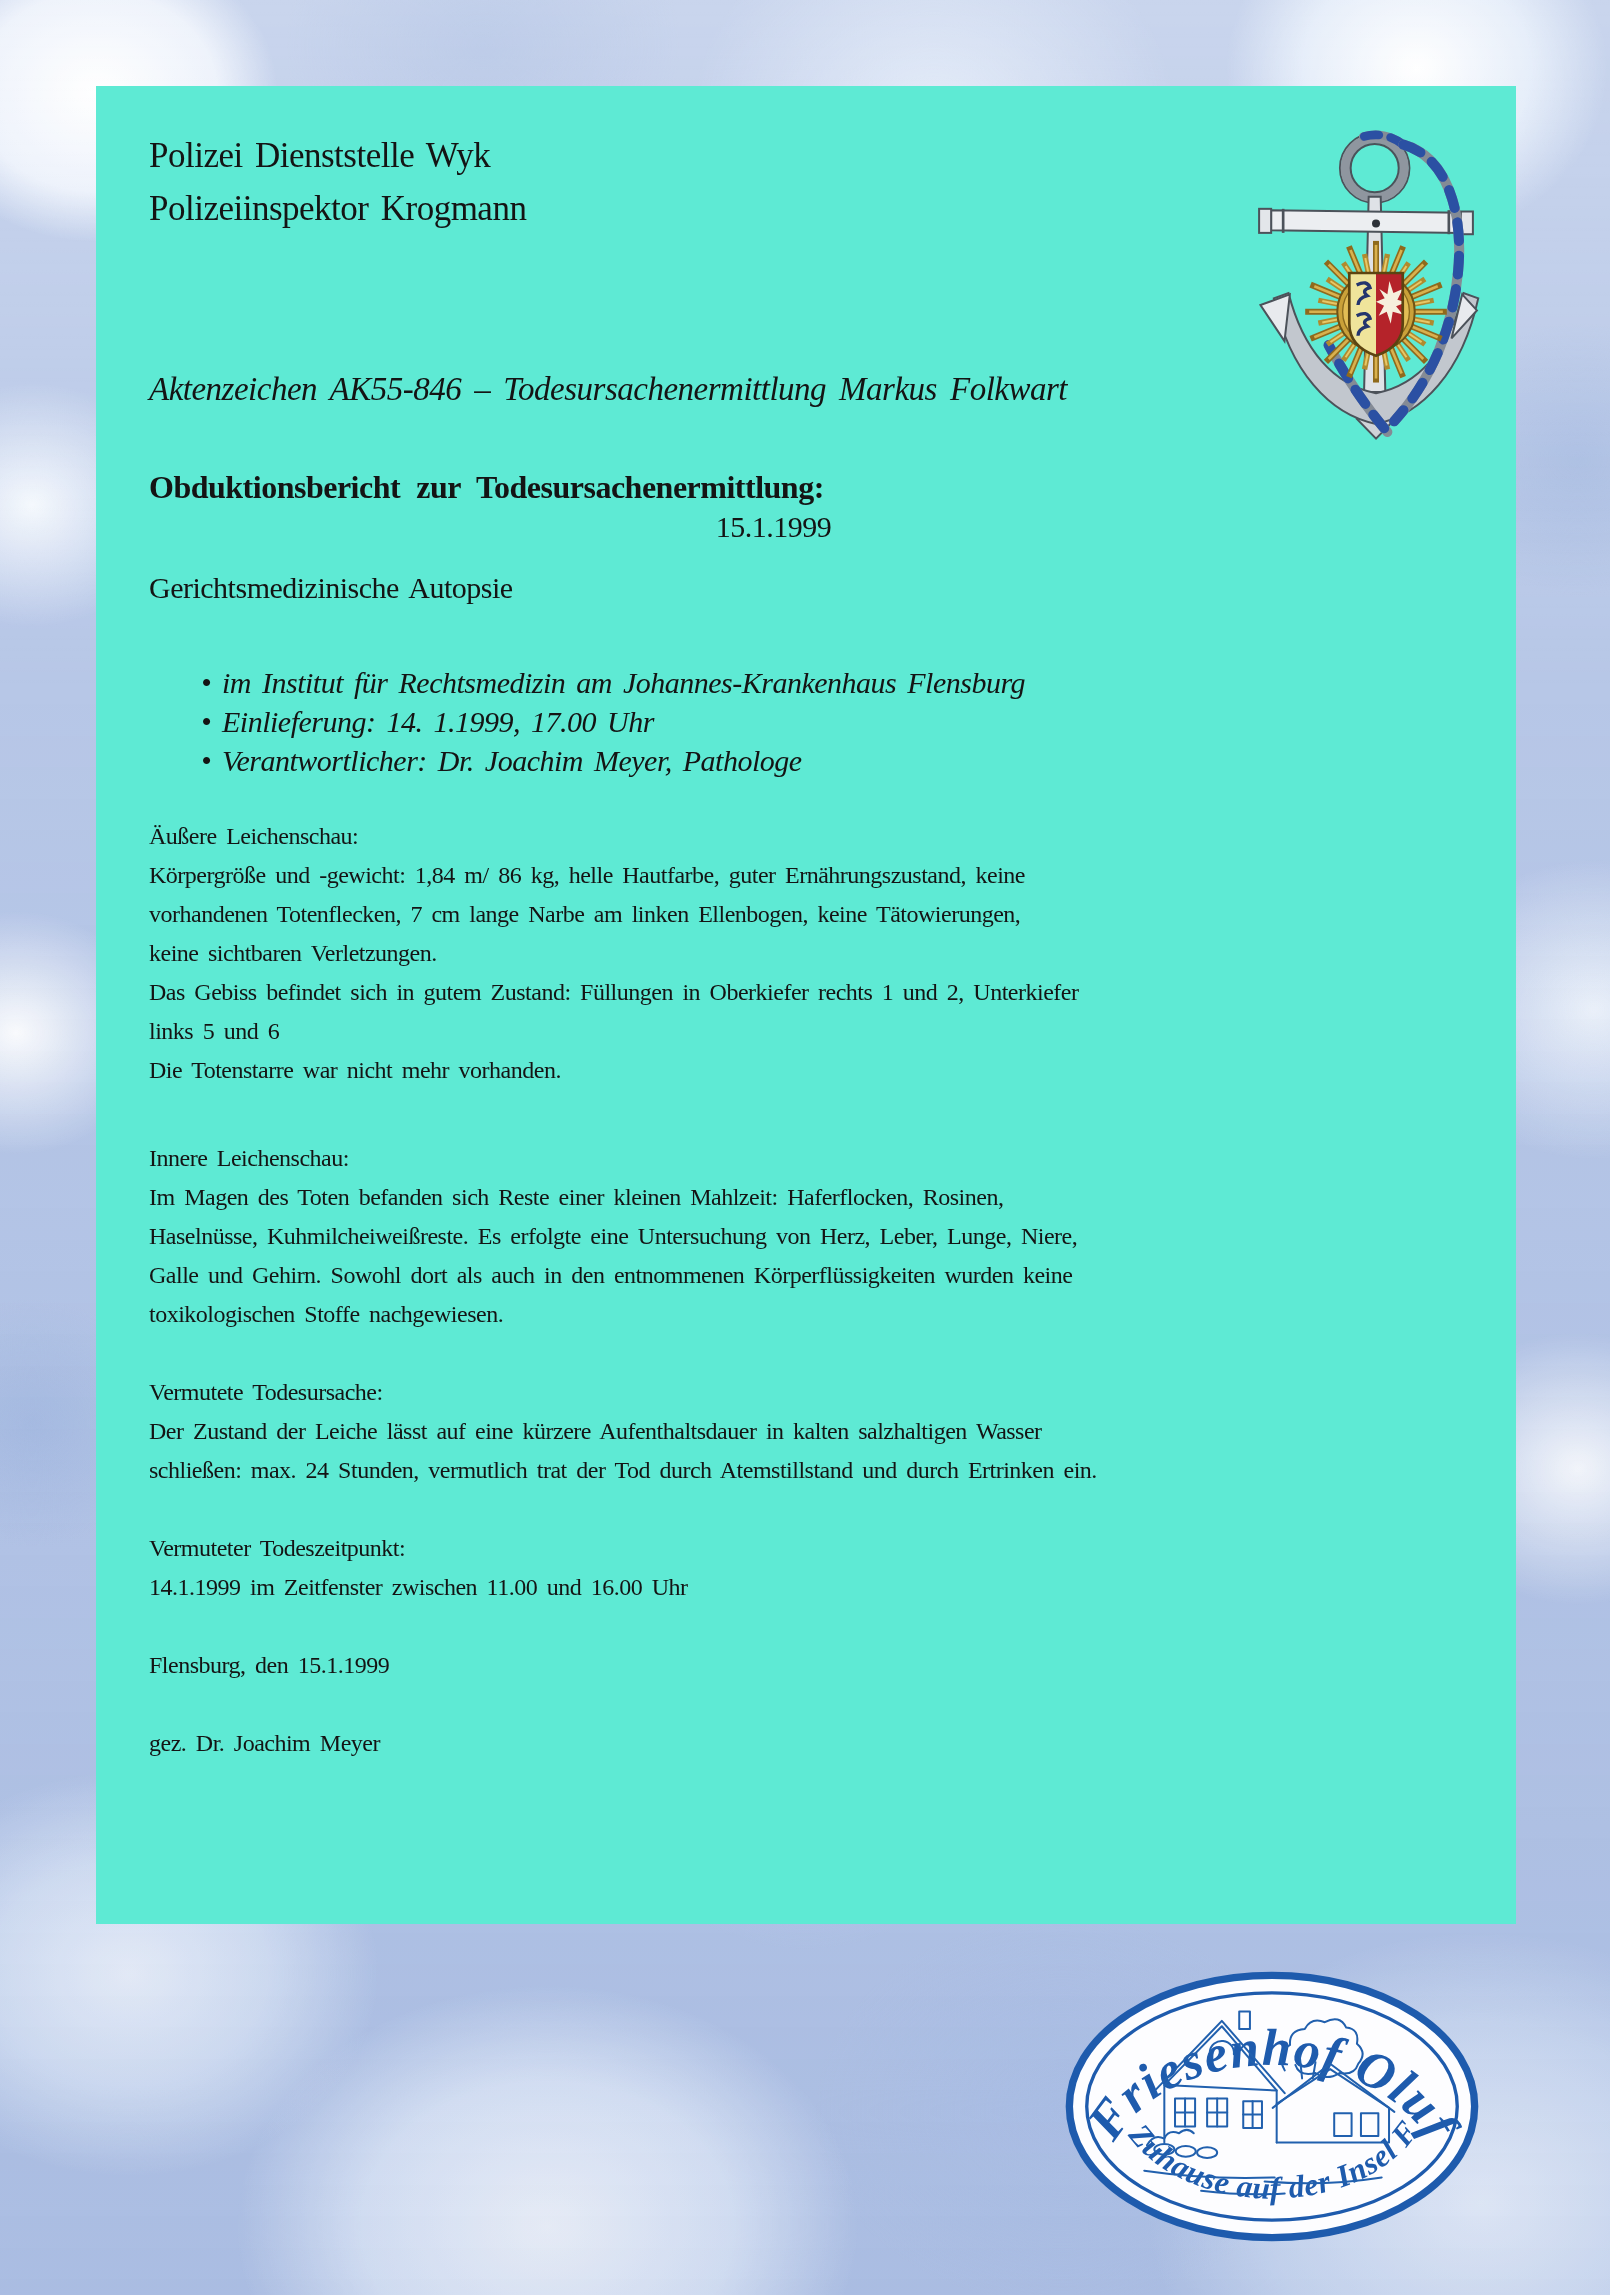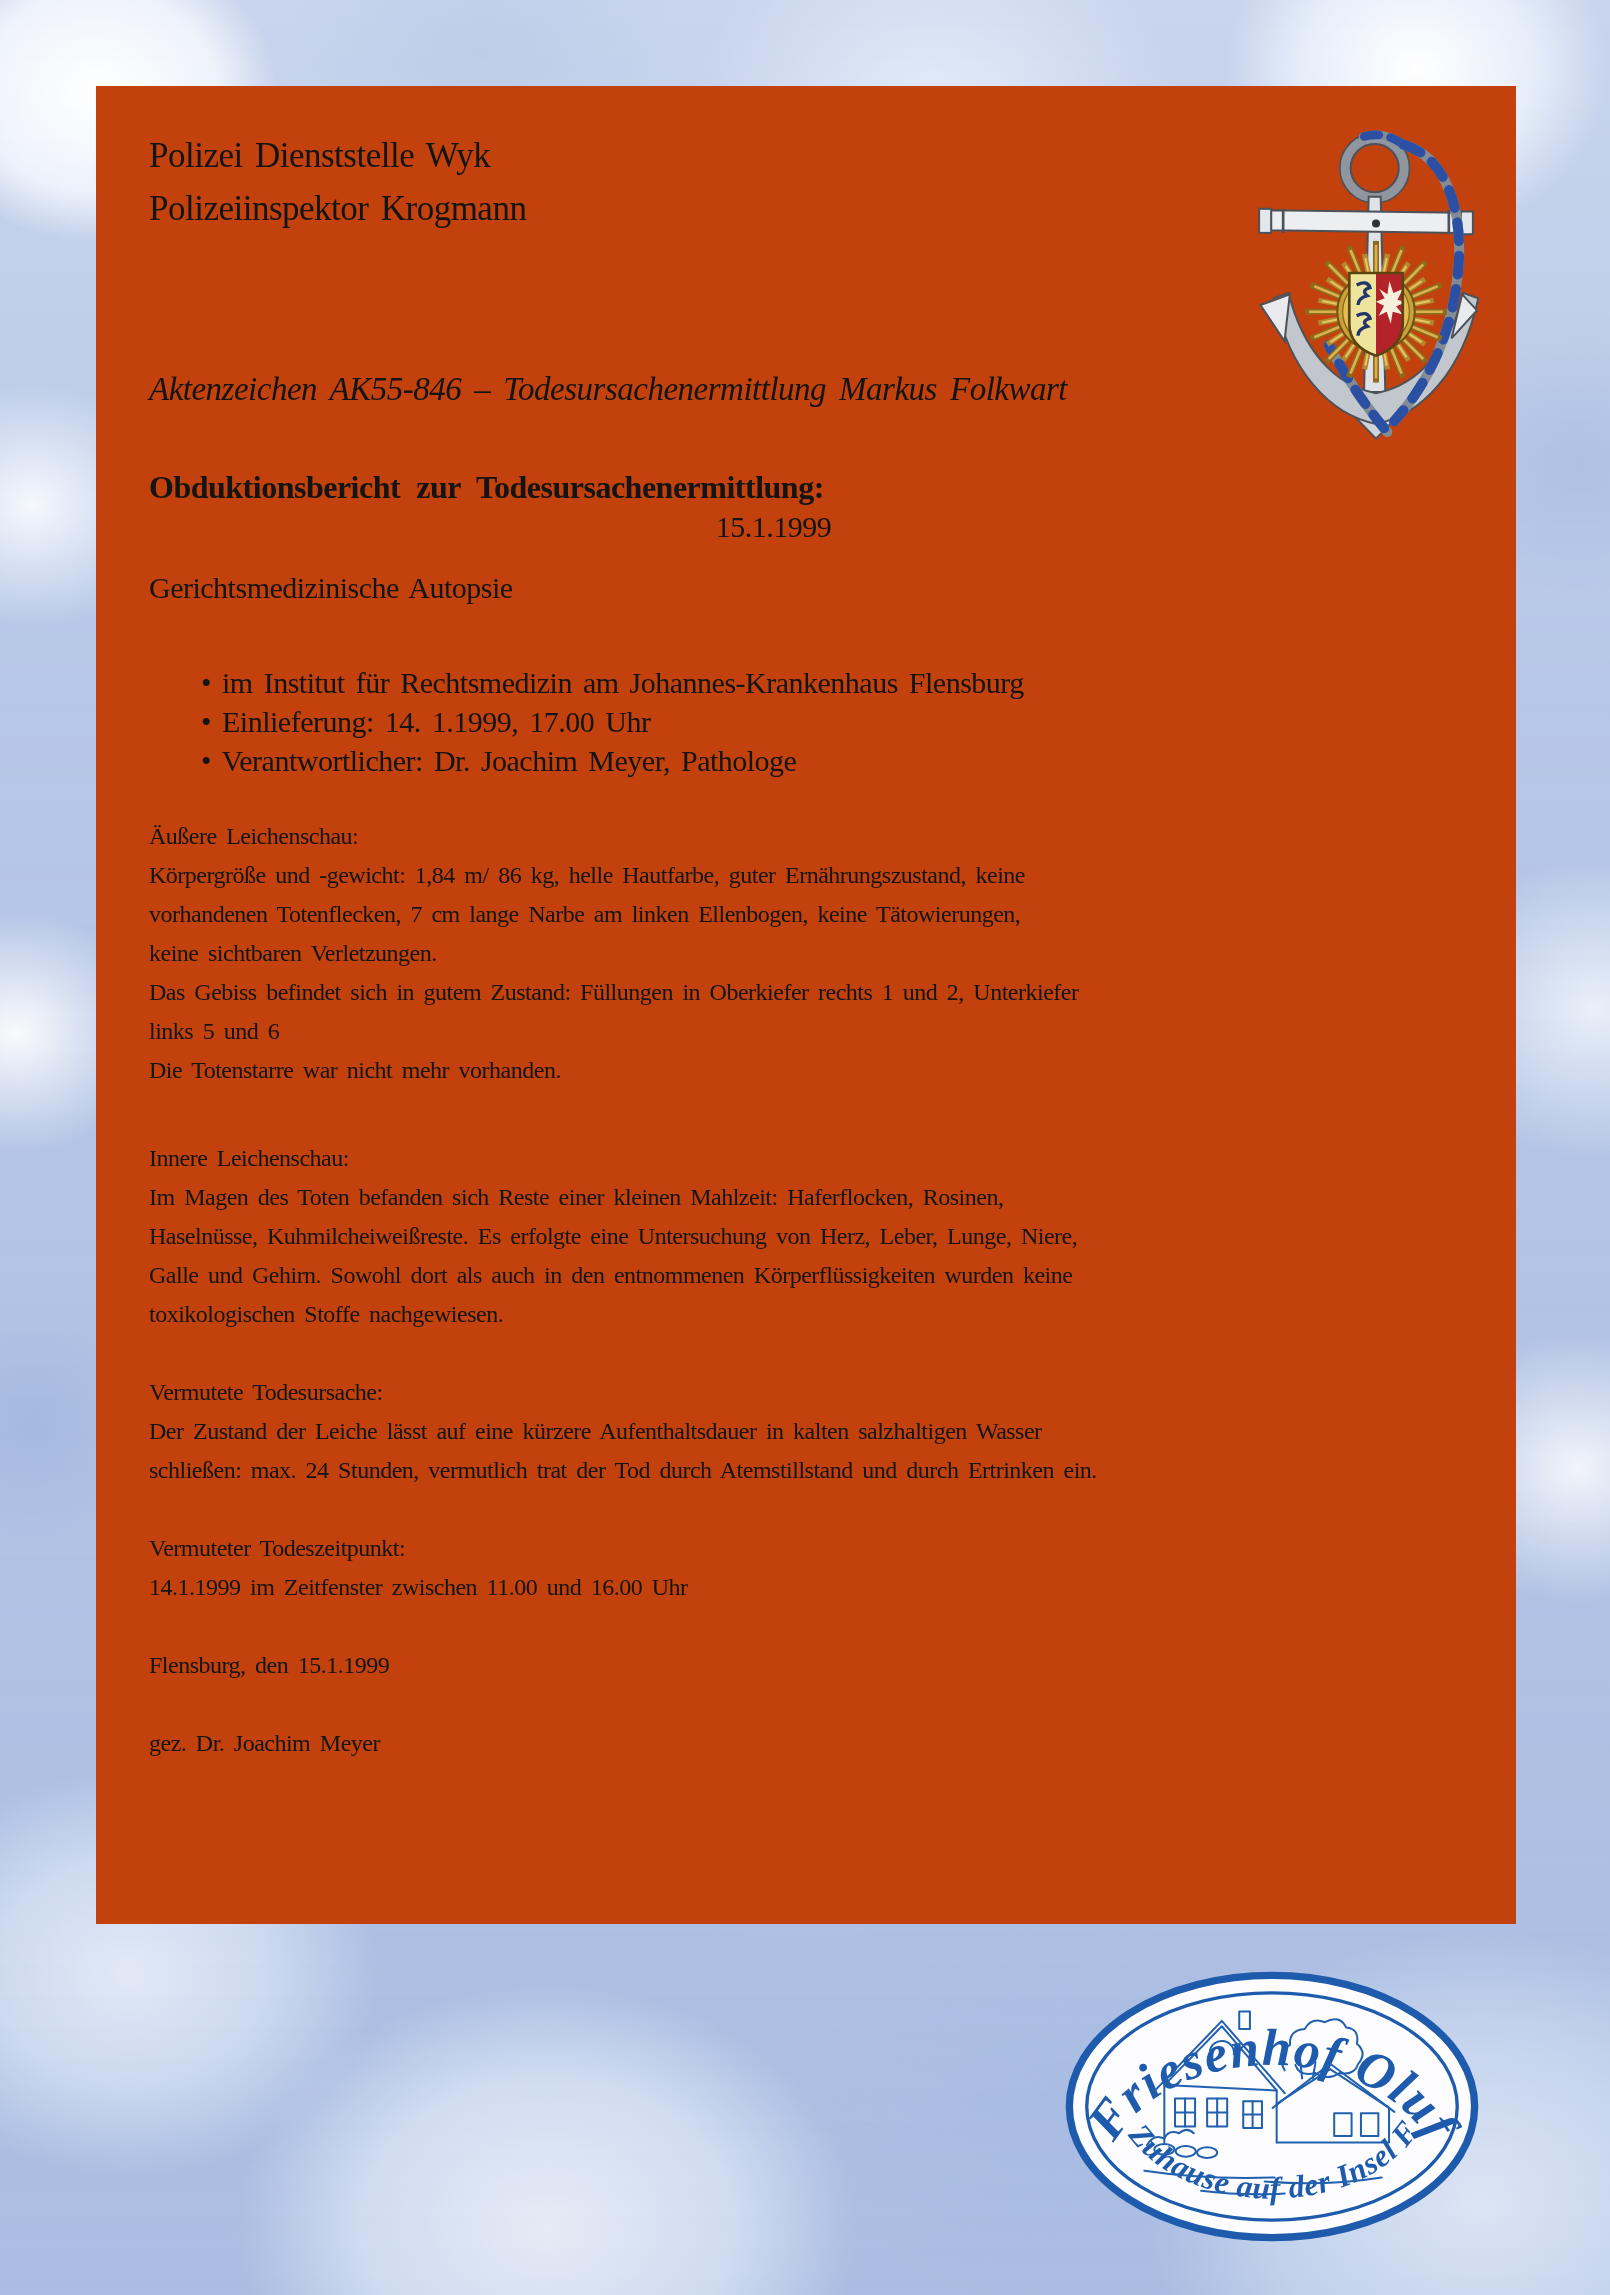--- a/index.html
+++ b/index.html
@@ -20,31 +20,31 @@
       radial-gradient(200px 187px at 2% 62%, #a9bde2 0%, rgba(169,189,226,0) 66%),
       radial-gradient(227px 200px at 98% 64%, #ffffff 0%, rgba(255,255,255,0) 68%),
       radial-gradient(347px 281px at 8% 86%, #f6f9fe 0%, #dce6f6 40%, rgba(220,230,246,0) 72%),
       radial-gradient(414px 321px at 34% 97%, #ffffff 0%, #e4ecf9 45%, rgba(228,236,249,0) 75%),
       radial-gradient(374px 294px at 66% 92%, #b3c5e8 0%, rgba(179,197,232,0) 66%),
       radial-gradient(428px 347px at 92% 96%, #f3f7fd 0%, #d3dff3 50%, rgba(211,223,243,0) 78%),
       radial-gradient(267px 227px at 50% 78%, #c3d2ee 0%, rgba(195,210,238,0) 70%);
   }
   .paper{
     position:absolute;left:96px;top:86px;width:1420px;height:1838px;
-    background:#c2410c;color:#141414;
+    background:#5eead4;color:#141414;
     box-sizing:border-box;padding:0 118px 0 53px;
     word-spacing:4px;letter-spacing:-0.5px;
   }
   .hdr{margin-top:43px;font-size:35px;line-height:53px;}
   .case{margin-top:134px;font-style:italic;font-size:33px;line-height:41px;word-spacing:5.3px;}
   .title-block{margin-top:57px;}
   .doc-title{font-weight:bold;font-size:32px;line-height:40px;word-spacing:8.7px;}
   .doc-date{font-size:30px;line-height:40px;text-align:center;}
   .autopsy{margin-top:21px;font-size:30px;line-height:39px;}
-  ul.bullets{margin:56px 0 0 0;padding:0 0 0 52px;list-style:none;}
+  ul.bullets{margin:56px 0 0 0;padding:0 0 0 52px;list-style:none;font-style:italic;}
   ul.bullets li{font-size:30px;line-height:39px;}
   ul.bullets li::before{content:"• ";}
   .para{font-size:24px;line-height:39px;white-space:pre;}
   .m56{margin-top:37px}.m73{margin-top:49px}.m58{margin-top:39px}
   .m59{margin-top:39px}
   .badge{position:absolute;left:1155px;top:44px;width:230px;height:314px;}
   .oval-logo{position:absolute;left:1064px;top:1970px;width:416px;height:273px;}
   .seal-top-text{font-family:"Liberation Serif",serif;font-style:italic;font-weight:bold;font-size:78px;letter-spacing:2px;fill:#1e5bad;}
   .seal-bottom-text{font-family:"Liberation Serif",serif;font-style:italic;font-weight:bold;font-size:47px;letter-spacing:1px;fill:#1e5bad;}
 </style>

